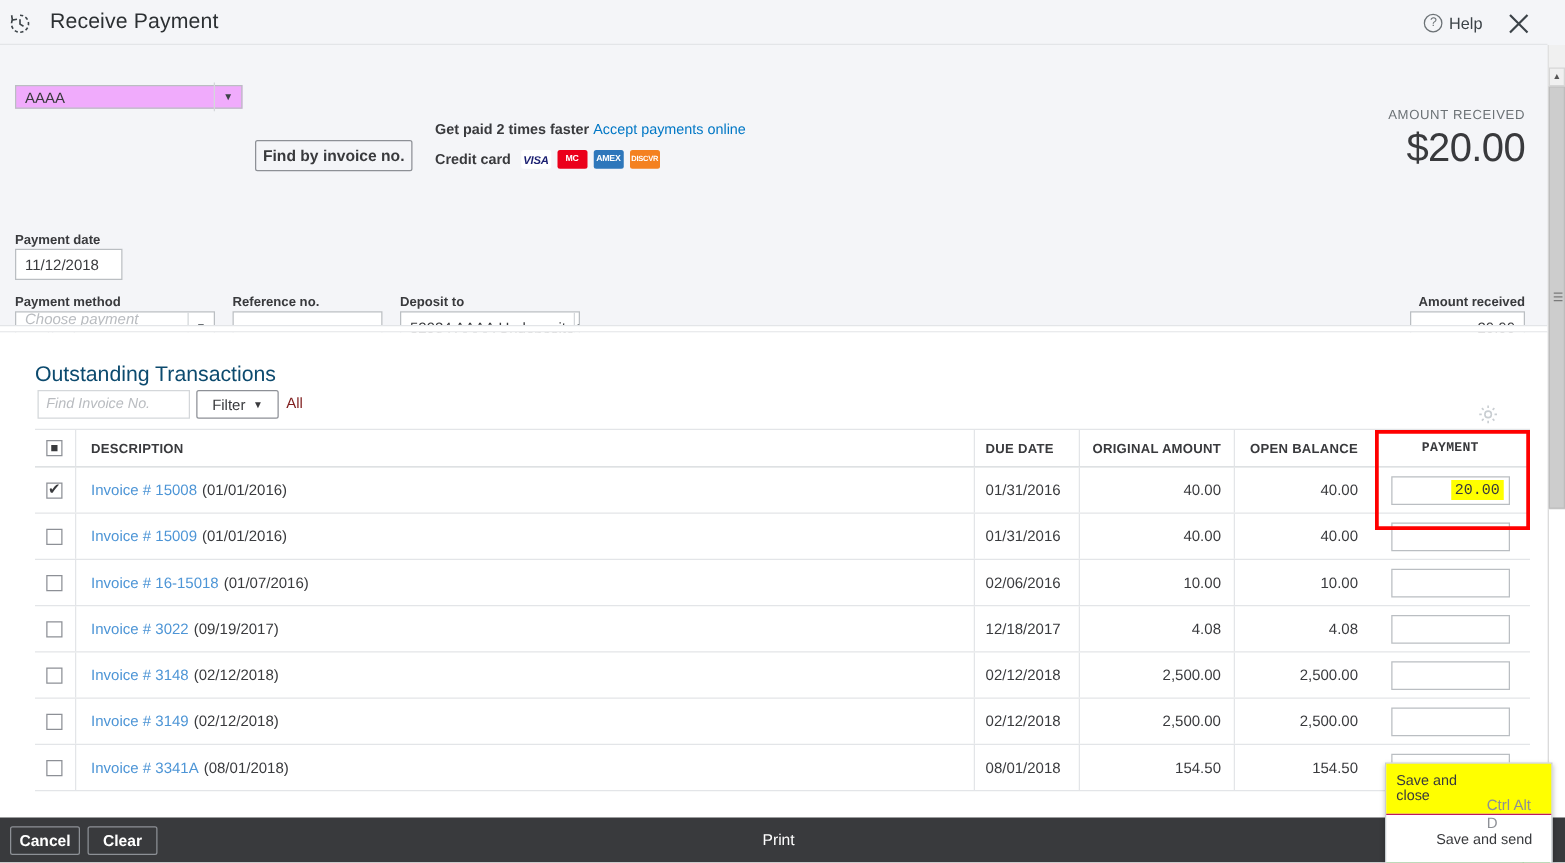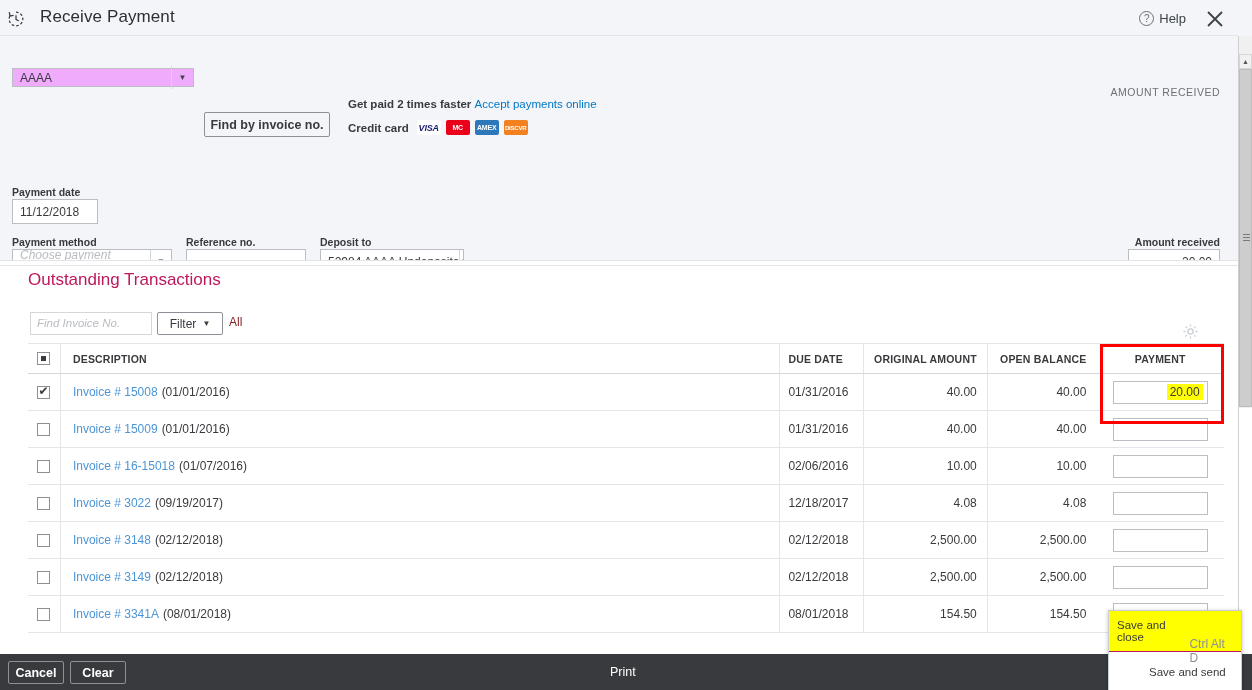--- a/index.html
+++ b/index.html
@@ -149,22 +149,22 @@
     position: absolute; left: 0; top: 260px; width: 1238px; height: 6px;
     background: #ffffff; border-top: 1px solid #e3e5e8; border-bottom: 1px solid #e3e5e8;
   }
 
   
   .otpane {
     position: absolute; left: 0; top: 266px; width: 1238px; height: 390px;
     background: #ffffff;
   }
   .ot-title {
-    position: absolute; left: 28px; top: 4px;
-    font-size: 17px; color: #be185d;
+    position: absolute; left: 28px; top: 24px;
+    font-size: 17px; color: #0c4a6e;
   }
   .ot-find {
     position: absolute; left: 30px; top: 46px; width: 122px; height: 23px;
     border: 1px solid #d4d7da; background: #fff;
     font-size: 11.5px; color: #b9bcc0; font-style: italic;
     padding-left: 6px; line-height: 21px;
   }
   .ot-filter {
     position: absolute; left: 157px; top: 46px; width: 66px; height: 23px;
     border: 1px solid #8d9096; border-radius: 2px; background: #fff;
@@ -186,21 +186,21 @@
     width: 1196px;
     border-top: 1px solid #e3e5e8;
   }
   .trow { display: flex; height: 37px; border-bottom: 1px solid #e3e5e8; align-items: center; }
   .trow.head { height: 30px; border-bottom: 1px solid #d4d7da; }
   .c-chk { width: 32px; display: flex; align-items: center; justify-content: center; }
   .c-desc { width: 722px; border-left: 1px solid #e3e5e8; height: 100%; display: flex; align-items: center; padding-left: 12px; }
   .c-due { width: 84px; border-left: 1px solid #e3e5e8; height: 100%; display: flex; align-items: center; padding-left: 8px; }
   .c-orig { width: 124px; border-left: 1px solid #e3e5e8; height: 100%; display: flex; align-items: center; justify-content: flex-end; padding-right: 10px; }
   .c-open { width: 110px; border-left: 1px solid #e3e5e8; height: 100%; display: flex; align-items: center; justify-content: flex-end; padding-right: 10px; }
-  .c-pay { width: 128px; height: 100%; display: flex; align-items: center; justify-content: center; }
+  .c-pay { width: 128px; height: 100%; display: flex; align-items: center; justify-content: center; font-family: Liberation Mono, monospace; }
   .th { font-size: 10.5px; font-weight: bold; color: #393a3d; letter-spacing: .2px; }
   .th.r { justify-content: flex-end; }
   .th.ctr { justify-content: center; }
   .cell { font-size: 12px; color: #393a3d; }
   .inv-link { color: #4d95d6; cursor: pointer; }
   .inv-date { color: #393a3d; }
   .chk {
     width: 13px; height: 13px; border: 1px solid #8d9096; background: #fff;
     cursor: pointer; position: relative;
   }
@@ -331,20 +331,21 @@
 
     <div class="ccrow">
       <span class="cc-label">Credit card</span>
       <span class="cc cc-visa">VISA</span>
       <span class="cc cc-mc">MC</span>
       <span class="cc cc-amex">AMEX</span>
       <span class="cc cc-disc">DISCVR</span>
     </div>
 
     <div class="amt-received-lbl">AMOUNT RECEIVED</div>
+    <div class="amt-received-val">$20.00</div>
 
     <div class="fld-label" style="left:12px; top:150px;">Payment date</div>
     <div class="fld-box" style="left:12px; top:163px; width:86px;">
       <span class="v">11/12/2018</span>
     </div>
 
     <div class="fld-label" style="left:12px; top:200px;">Payment method</div>
     <div class="fld-box" style="left:12px; top:213px; width:160px;">
       <span class="ph">Choose payment method</span>
       <span class="sel-arrow">▼</span>

